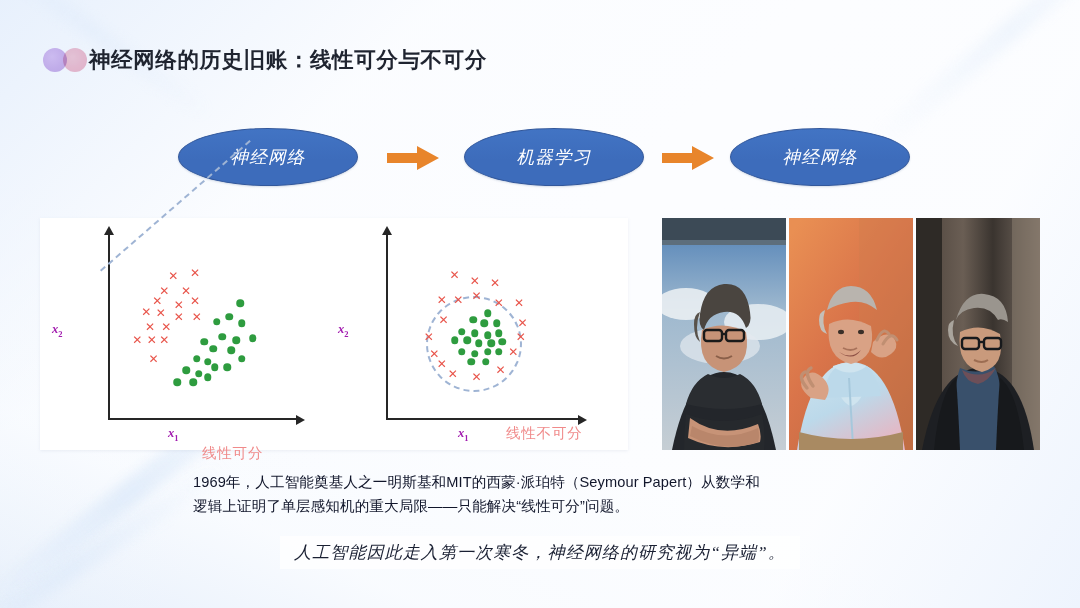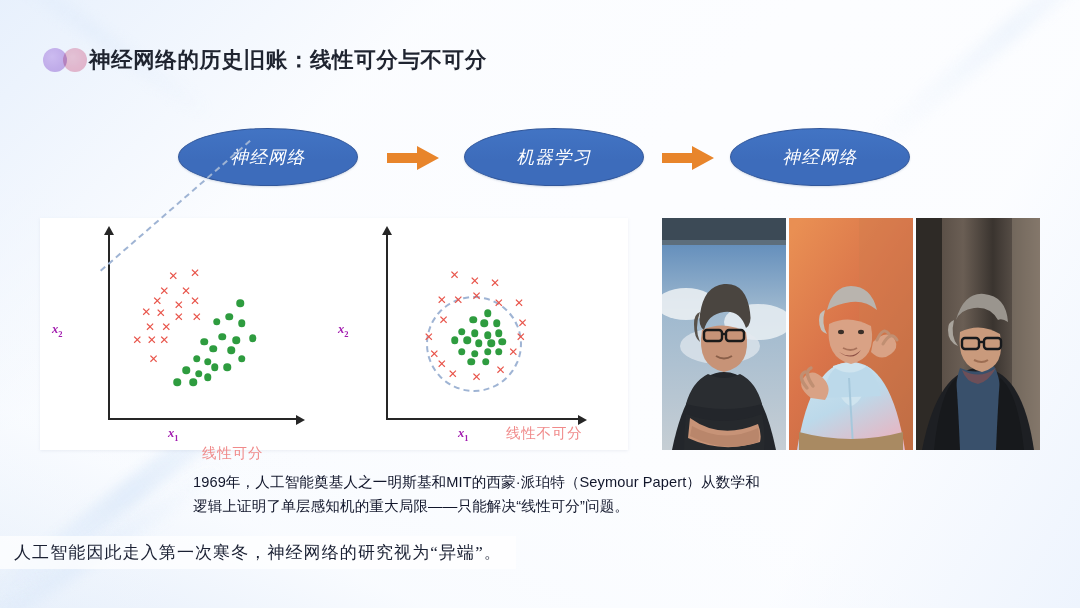--- a/index.html
+++ b/index.html
@@ -119,23 +119,23 @@
 
   
   #caption {
     position:absolute; left:193px; top:471px; width:720px;
     font-size:14.6px; line-height:1.62; color:#11162b; font-weight:500;
     letter-spacing:.1px;
     font-family:"Liberation Sans","DejaVu Sans",sans-serif;
   }
   #finalline {
     position:absolute; left:0; top:536px; width:1080px;
-    text-align:left;
+    text-align:center;
     font-family:"Liberation Serif","DejaVu Serif",serif;
-    font-size:17px; color:#1a2033; letter-spacing:1.1px;
+    font-size:17px; color:#1a2033; letter-spacing:1.1px;font-style:italic;
   }
   #finalline span {
     display:inline-block; padding:5px 14px;
     background:rgba(255,255,255,.72);
   }
 </style>
 </head>
 <body>
 
 <div id="slide">

